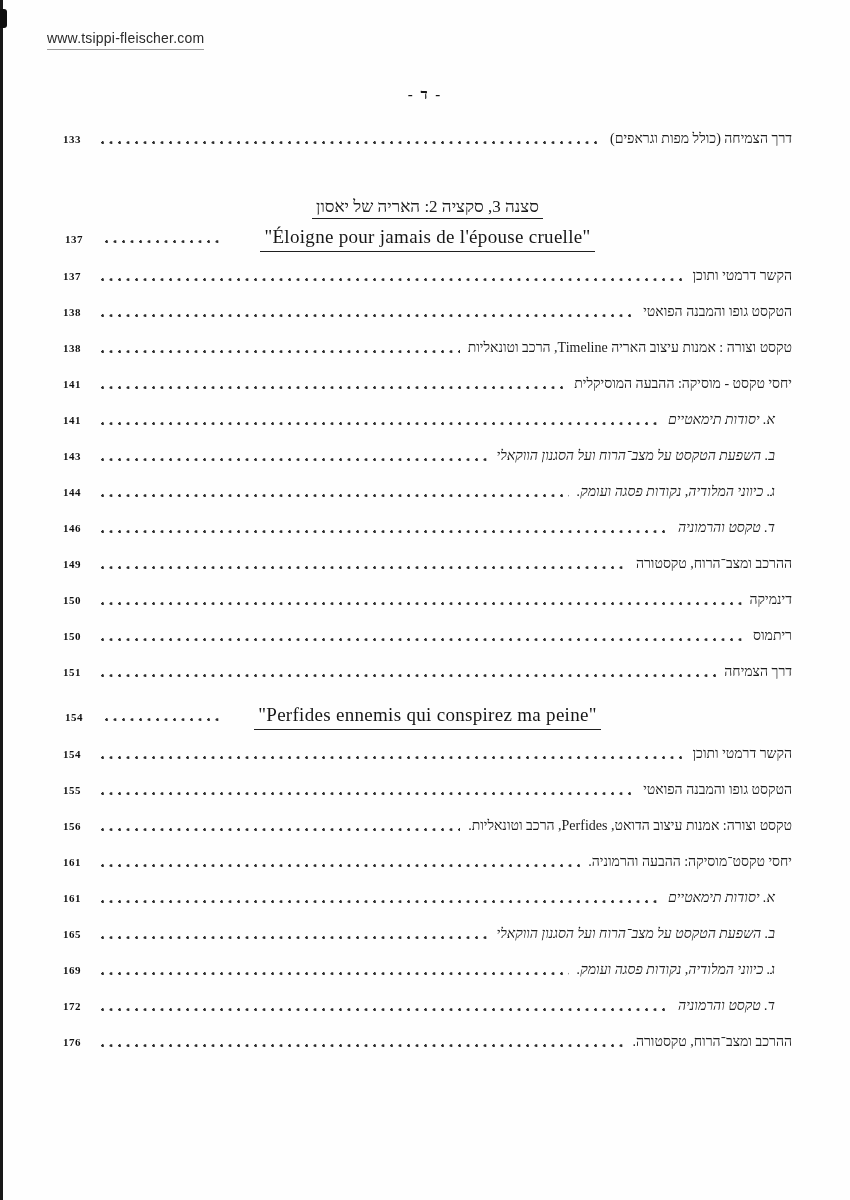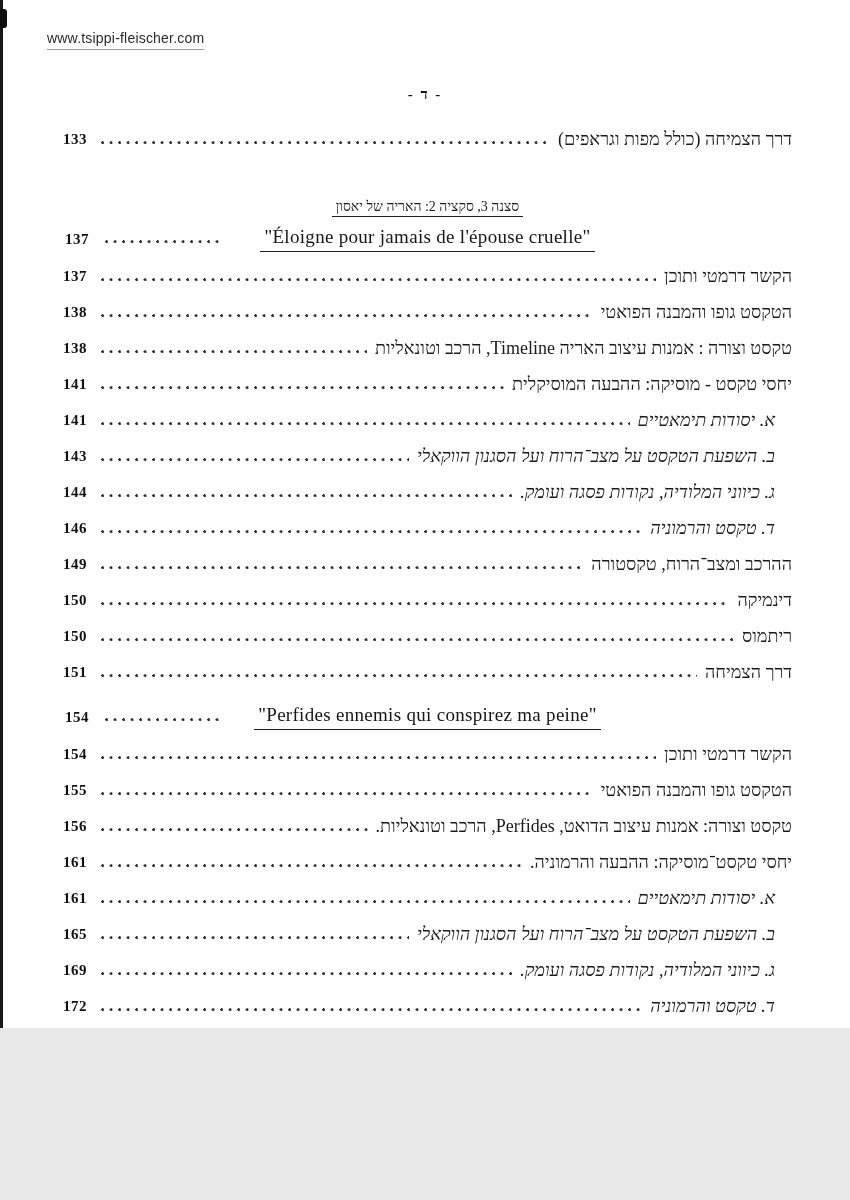--- a/index.html
+++ b/index.html
@@ -1,17 +1,17 @@
 <!DOCTYPE html>
 <html lang="he"><head>
 <meta charset="utf-8">
 <style>
   html,body { margin:0; padding:0; background:#e8e8e8; }
   .page {
-    position:relative; width:850px; height:1028px; margin:0 auto;
+    position:relative; width:850px; height:1200px; margin:0 auto;
     background:#fefefe; overflow:hidden; color:#1b1b1b;
     font-family:"Liberation Serif","DejaVu Sans",serif;
   }
   
   .scan-edge { position:absolute; left:0; top:0; width:3px; height:1200px; background:#181818; }
   .scan-blob { position:absolute; left:0; top:9px; width:7px; height:19px; background:#0e0e0e; border-radius:0 3px 3px 0; }
   
   .watermark {
     position:absolute; left:47px; top:30px;
     font-family:"Liberation Sans","DejaVu Sans",sans-serif;
@@ -19,37 +19,37 @@
     border-bottom:1px solid #9a9a9a; padding-bottom:3px;
   }
   
   .page-marker {
     padding-top:86px; text-align:center;
     font-size:15px; font-weight:600; letter-spacing:2px; color:#151515;
   }
   .content { padding:0 58px 0 63px; direction:rtl; }
   
   .row { display:flex; align-items:flex-end; height:20px; margin-bottom:16px; }
-  .label { white-space:nowrap; font-size:18px; line-height:20px; color:#1b1b1b; }
+  .label { white-space:nowrap; font-size:14px; line-height:20px; color:#1b1b1b; }
   .row.indent .label { margin-right:17px;font-style:italic; }
   .leader {
     flex:1 1 auto; height:4px; margin:0 8px 4px 8px;
     background-image:radial-gradient(circle at 1.6px 1.6px, #2d2d2d 1.15px, rgba(0,0,0,0) 1.6px);
     background-size:8.5px 4px; background-repeat:repeat-x;
   }
   .pnum {
     min-width:30px; text-align:left; direction:ltr;
-    font-size:15px; font-weight:600; line-height:19px; color:#111;
+    font-size:11px; font-weight:600; line-height:19px; color:#111;
     letter-spacing:0.5px;
   }
   .intro { margin-top:26px; }
   
   .toc-section { margin-top:46px; }
   .toc-section + .toc-section { margin-top:20px; }
-  .sec-title-he { text-align:center; font-size:14px; line-height:24px; margin-bottom:5px; }
+  .sec-title-he { text-align:center; font-size:17px; line-height:24px; margin-bottom:5px; }
   .u { border-bottom:1.5px solid #1f1f1f; padding:0 4px 2px 4px; }
   .sec-title-fr-row { position:relative; text-align:center; direction:ltr; height:30px; }
   .fr-text {
     display:inline-block; font-size:19px; line-height:25px; letter-spacing:0.3px;
     font-family:"Liberation Serif",serif; color:#161616;
   }
   .fr-pnum { position:absolute; left:2px; bottom:5px; }
   .fr-leader { position:absolute; left:42px; bottom:10px; width:116px; flex:none; margin:0; }
   .entries { margin-top:12px; }
 </style>

